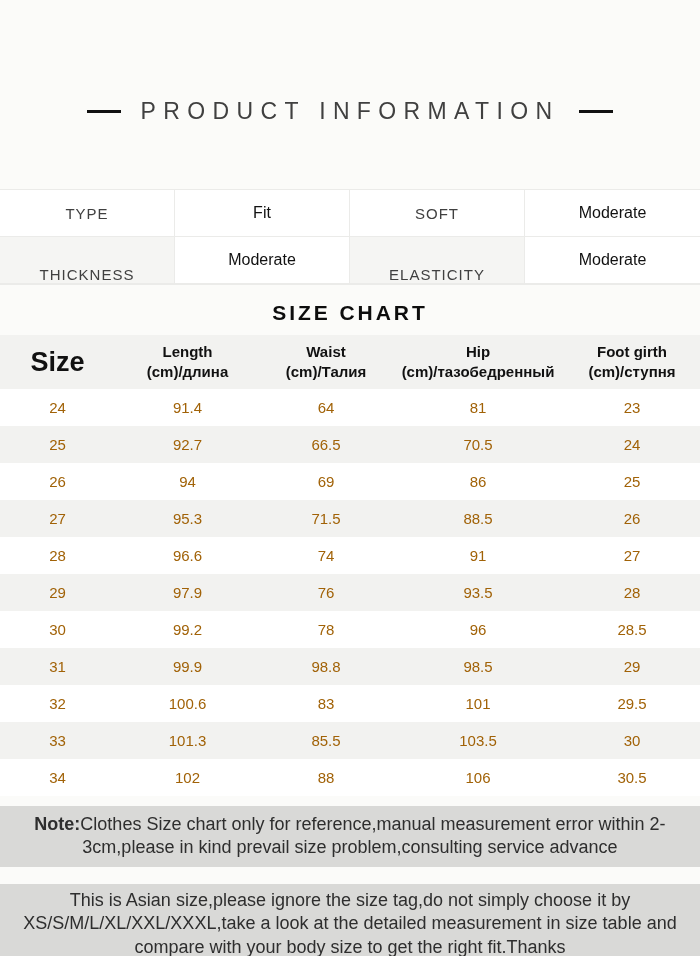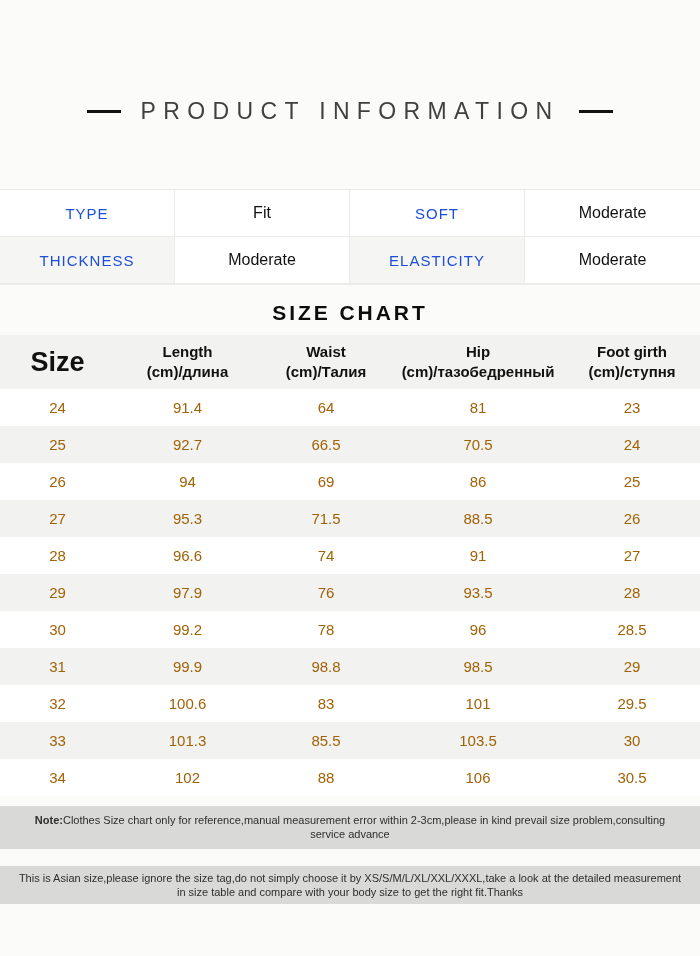--- a/index.html
+++ b/index.html
@@ -46,26 +46,26 @@
     display:flex;
     align-items:center;
     justify-content:center;
     border-right:1px solid #ebebe9;
     border-bottom:1px solid #ebebe9;
     background:#ffffff;
     font-size:16px;
   }
   .attr-cell:nth-child(4n) { border-right:none; }
   .attr-label {
-    color:#1d4ed8;
+    color:#404040;
     text-transform:uppercase;
     letter-spacing:1px;
     font-size:15px;
   }
-  .attr-cell.shade { background:#f5f5f3; }
+  .attr-cell.shade { background:#f5f5f3;align-items:flex-end; }
 
   
   .size-chart-heading {
     margin-top:16px;
     text-align:center;
     font-size:21px;
     font-weight:bold;
     letter-spacing:0.14em;
     color:#0d0d0d;
   }
@@ -101,21 +101,21 @@
     font-size:15px;
     color:#a16207;
     background:#ffffff;
   }
   .size-table tr.alt td { background:#f2f2f0; }
 
   
   .note-block {
     background:#d9d9d7;
     color:#2e2e2e;
-    font-size:11px;
+    font-size:18px;
     line-height:1.3;
     text-align:center;
     padding:7px 18px;
   }
   .note-1 { margin-top:10px; }
   .note-2 { margin-top:17px; padding:5px 14px; }
   .note-prefix { font-weight:bold; }
 </style>
 </head>
 <body>

